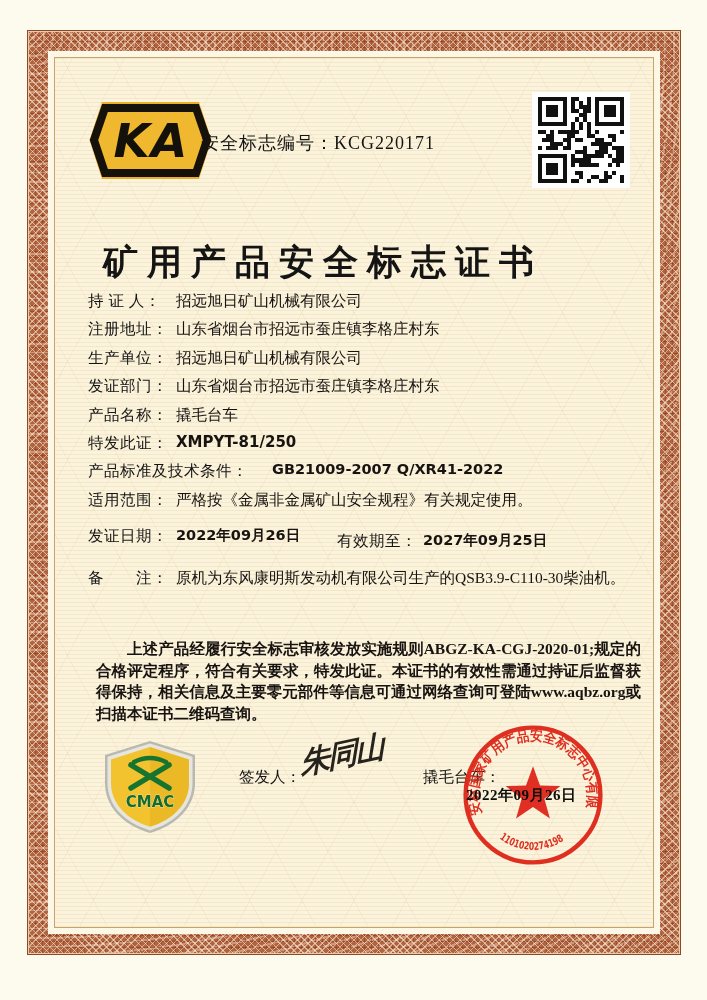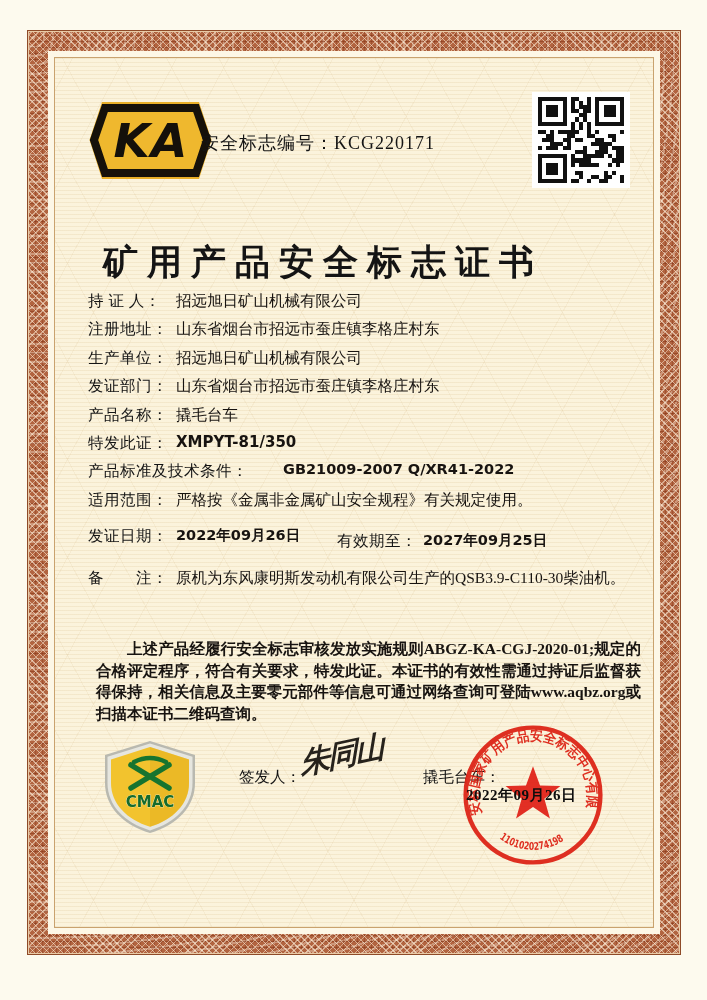--- a/index.html
+++ b/index.html
@@ -51,21 +51,21 @@
   .qr-box{
     left:532px;top:92px;width:98px;height:96px;background:#ffffff;
     display:flex;align-items:center;justify-content:center;
   }
   .title{
     left:0;width:646px;top:203px;text-align:center;
     font-size:35px;font-weight:900;color:#141414;letter-spacing:9px;margin-top:36px;
   }
   .row{left:88px;display:flex;font-size:15.5px;color:#141414;white-space:nowrap;}
   .row .lbl{width:88px;flex:0 0 auto;letter-spacing:.5px;}
-  .row.wide .lbl{width:auto;margin-right:35px;}
+  .row.wide .lbl{width:auto;margin-right:24px;}
   .row .val{font-weight:500;color:#171310;}
   .val.latin{font-family:"DejaVu Sans","Liberation Sans",sans-serif;font-weight:bold;font-size:15px;}
   .val.latin-reg{font-family:"DejaVu Sans","Liberation Sans",sans-serif;font-weight:600;font-size:14.5px;}
   .statement{
     left:84px;top:638px;width:545px;
     font-size:15.5px;line-height:21.5px;font-weight:600;color:#171310;
     text-align:justify;text-indent:2em;margin-left:12px;
   }
   .sig-label{font-size:15.5px;color:#141414;}
   .signature{
@@ -255,21 +255,21 @@
     <div class="abs row" style="top:376px">
       <span class="lbl">发证部门：</span>
       <span class="val">山东省烟台市招远市蚕庄镇李格庄村东</span>
     </div>
     <div class="abs row" style="top:405px">
       <span class="lbl">产品名称：</span>
       <span class="val">撬毛台车</span>
     </div>
     <div class="abs row" style="top:433px">
       <span class="lbl">特发此证：</span>
-      <span class="val latin">XMPYT-81/350</span>
+      <span class="val latin">XMPYT-81/250</span>
     </div>
     <div class="abs row wide" style="top:461px">
       <span class="lbl">产品标准及技术条件：</span>
       <span class="val latin-reg">GB21009-2007 Q/XR41-2022</span>
     </div>
     <div class="abs row" style="top:490px">
       <span class="lbl">适用范围：</span>
       <span class="val">严格按《金属非金属矿山安全规程》有关规定使用。</span>
     </div>
 

